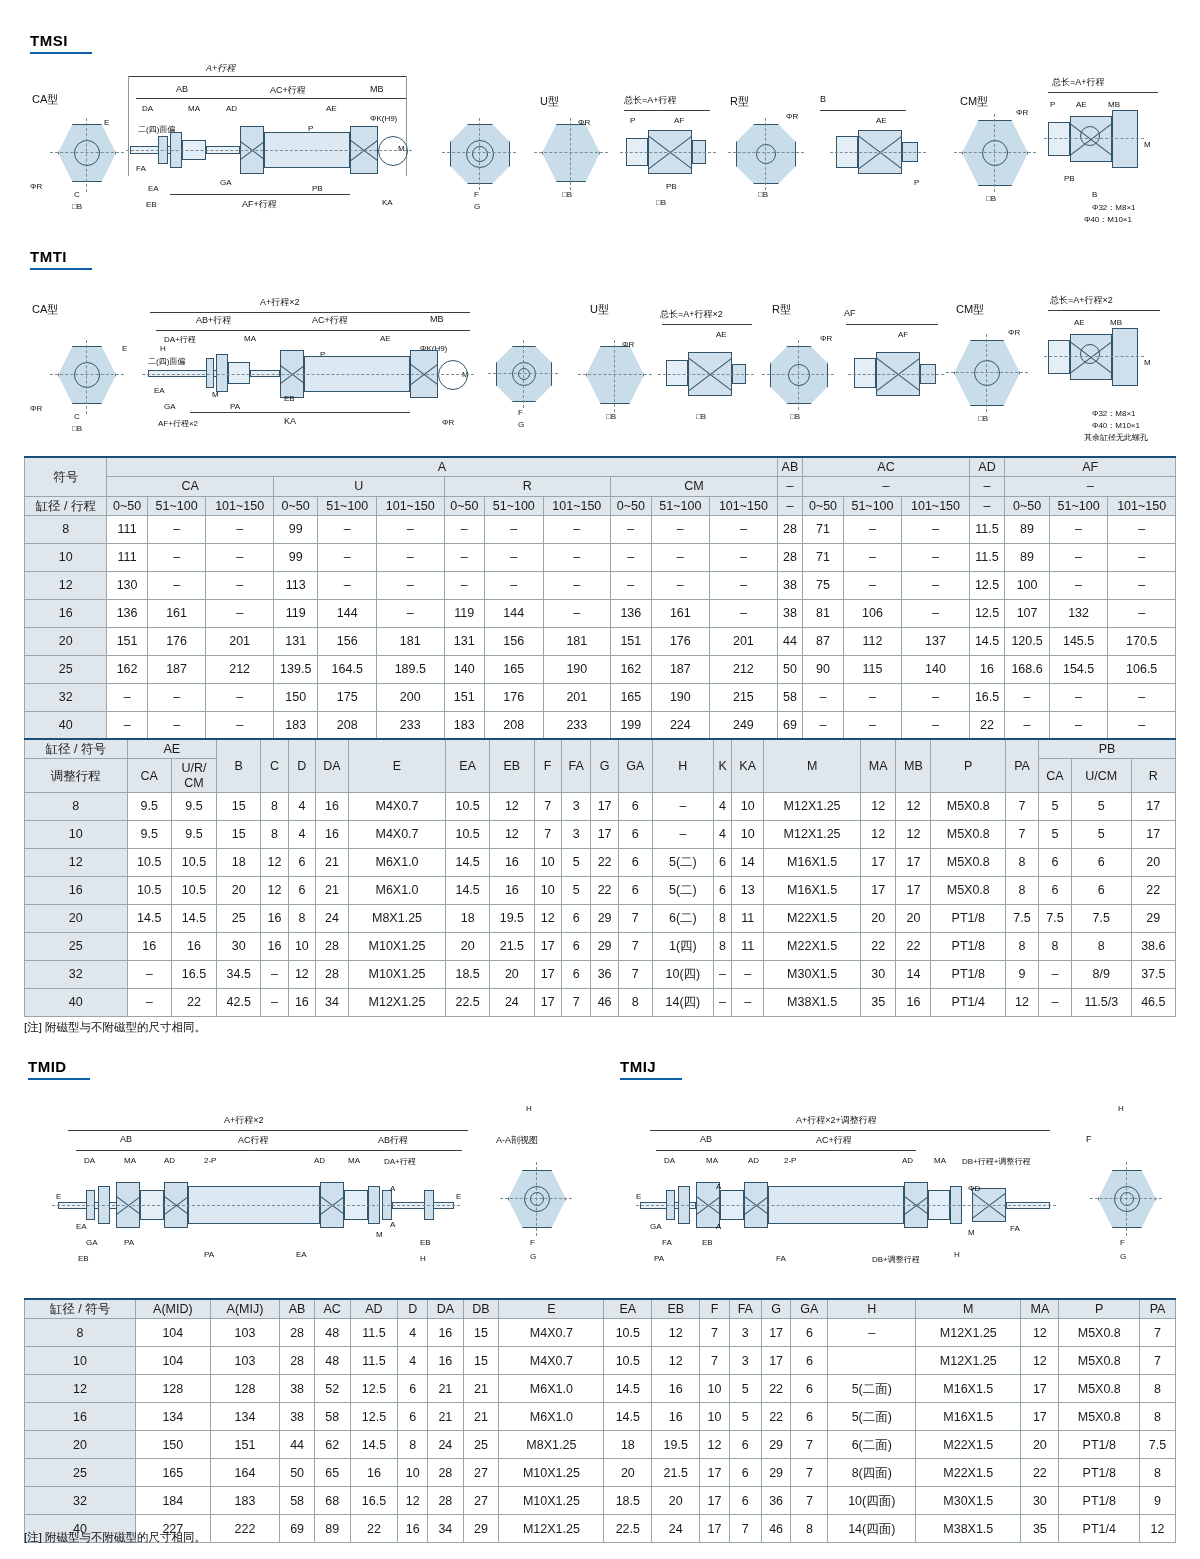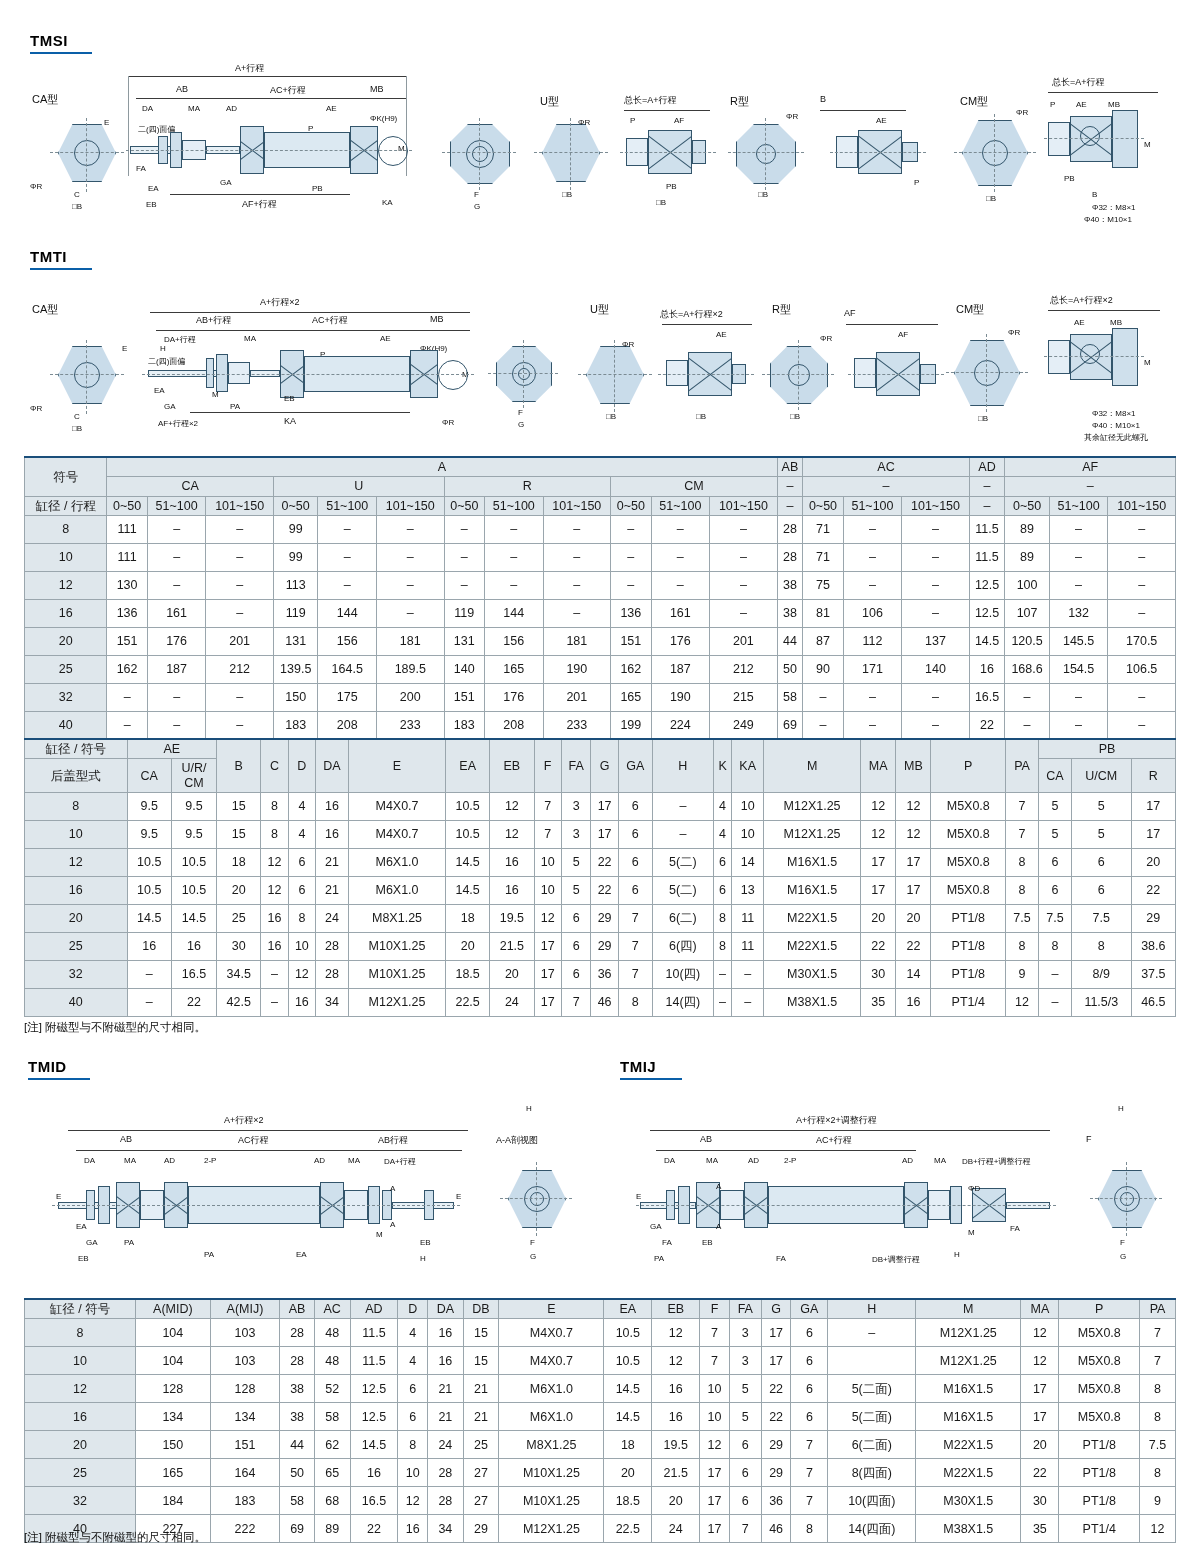--- a/index.html
+++ b/index.html
@@ -155,21 +155,21 @@
 
     <div class="dzlabel" style="left:2px; top:30px;">CA型</div>
     <div class="hex" style="left:28px; top:62px; width:56px; height:56px;"></div>
     <div class="circ" style="left:44px; top:78px; width:24px; height:24px;"></div>
     <div class="centerline" style="left:20px; top:90px; width:74px;"></div>
     <div class="centerline-v" style="left:56px; top:56px; height:74px;"></div>
     <div class="dzlabel tiny" style="left:0px; top:120px;">ΦR</div>
     <div class="dzlabel tiny" style="left:44px; top:128px;">C</div>
     <div class="dzlabel tiny" style="left:42px; top:140px;">□B</div>
 
-    <div class="dzlabel small" style="left:205px; top:0px;">A+行程</div>
+    <div class="dzlabel small" style="left:176px; top:0px;font-style:italic;">A+行程</div>
     <div class="ln dim" style="left:98px; top:14px; width:278px;"></div>
     <div class="ln lnv" style="left:98px; top:14px; height:100px; background:#8e999f;"></div>
     <div class="ln lnv" style="left:376px; top:14px; height:100px; background:#8e999f;"></div>
 
     <div class="dzlabel small" style="left:146px; top:22px;">AB</div>
     <div class="ln dim" style="left:106px; top:36px; width:108px;"></div>
     <div class="dzlabel small" style="left:240px; top:22px;">AC+行程</div>
     <div class="ln dim" style="left:214px; top:36px; width:110px;"></div>
     <div class="dzlabel small" style="left:340px; top:22px;">MB</div>
     <div class="ln dim" style="left:324px; top:36px; width:52px;"></div>
@@ -558,21 +558,21 @@
           <td>164.5</td>
           <td>189.5</td>
           <td>140</td>
           <td>165</td>
           <td>190</td>
           <td>162</td>
           <td>187</td>
           <td>212</td>
           <td>50</td>
           <td>90</td>
-          <td>171</td>
+          <td>115</td>
           <td>140</td>
           <td>16</td>
           <td>168.6</td>
           <td>154.5</td>
           <td>106.5</td>
         </tr>
         <tr>
           <td class="hdcol">32</td>
           <td>–</td>
           <td>–</td>
@@ -641,21 +641,21 @@
           <th rowspan="2">K</th>
           <th rowspan="2">KA</th>
           <th rowspan="2">M</th>
           <th rowspan="2">MA</th>
           <th rowspan="2">MB</th>
           <th rowspan="2">P</th>
           <th rowspan="2">PA</th>
           <th colspan="3">PB</th>
         </tr>
         <tr>
-          <th>后盖型式</th>
+          <th>调整行程</th>
           <th>CA</th>
           <th>U/R/<br>CM</th>
           <th>CA</th>
           <th>U/CM</th>
           <th>R</th>
         </tr>
       </thead>
       <tbody>
         <tr>
           <td class="hdcol">8</td>
@@ -800,21 +800,21 @@
           <td>16</td>
           <td>10</td>
           <td>28</td>
           <td>M10X1.25</td>
           <td>20</td>
           <td>21.5</td>
           <td>17</td>
           <td>6</td>
           <td>29</td>
           <td>7</td>
-          <td>6(四)</td>
+          <td>1(四)</td>
           <td>8</td>
           <td>11</td>
           <td>M22X1.5</td>
           <td>22</td>
           <td>22</td>
           <td>PT1/8</td>
           <td>8</td>
           <td>8</td>
           <td>8</td>
           <td>38.6</td>

